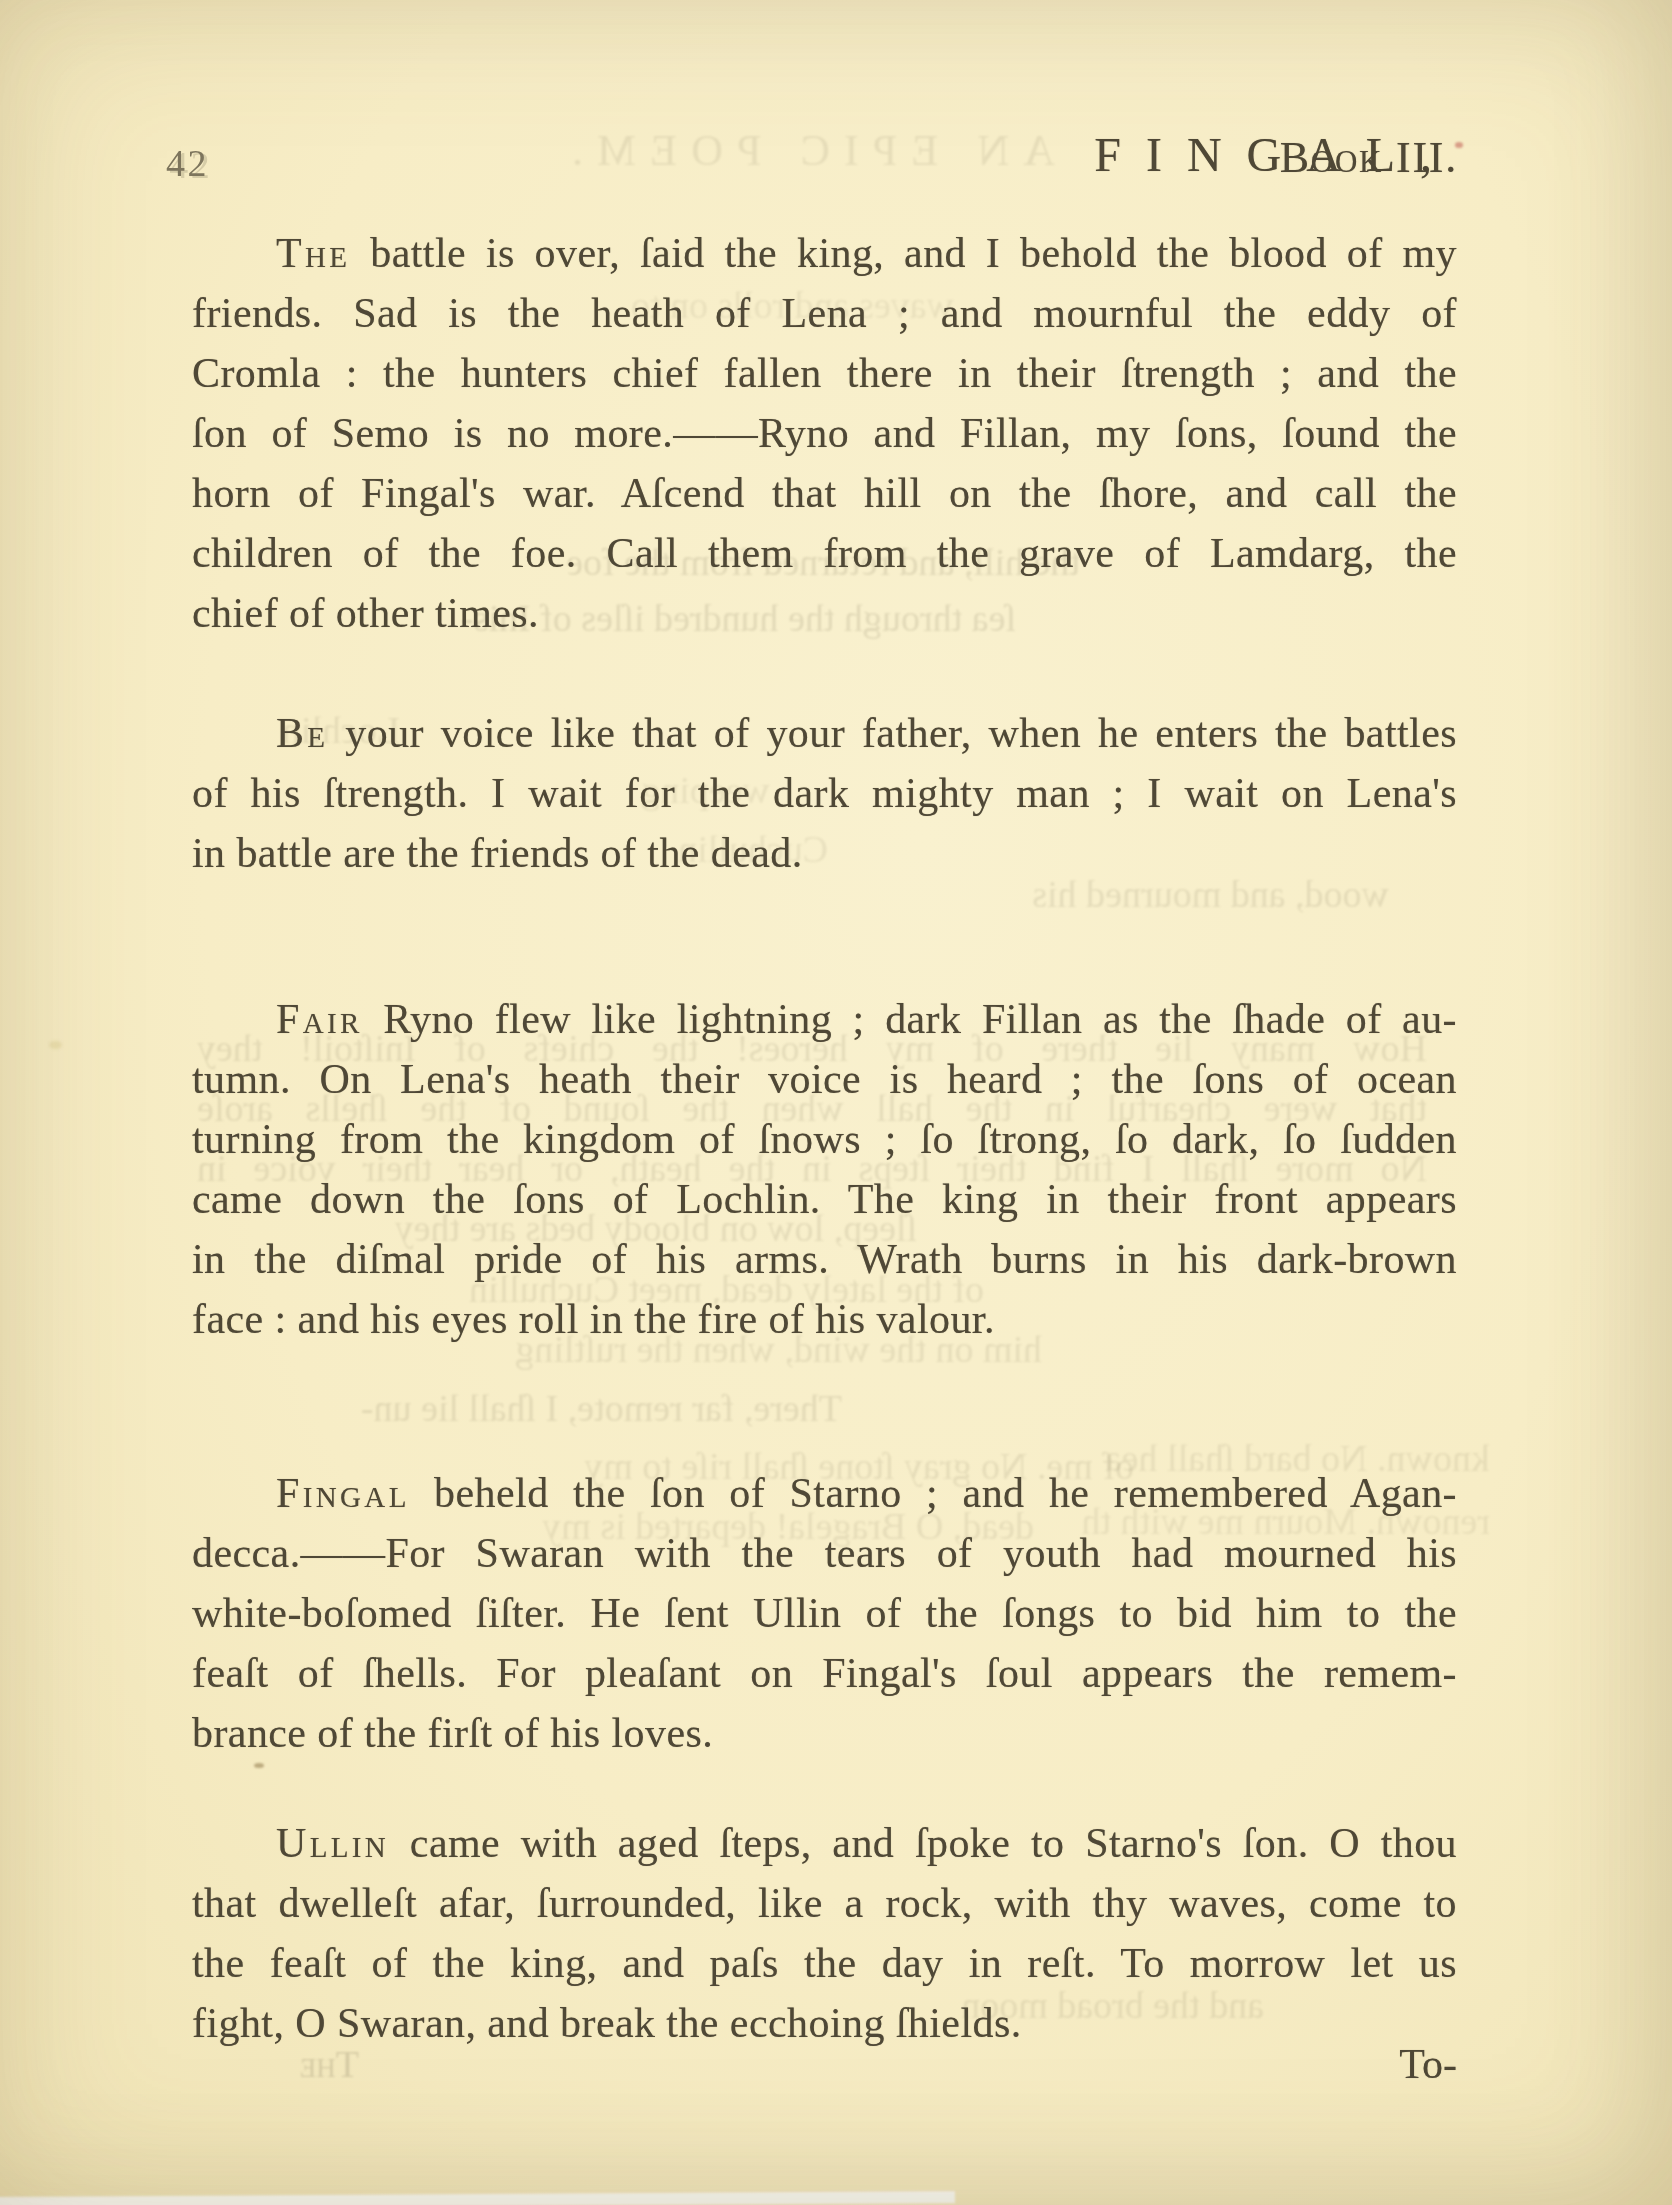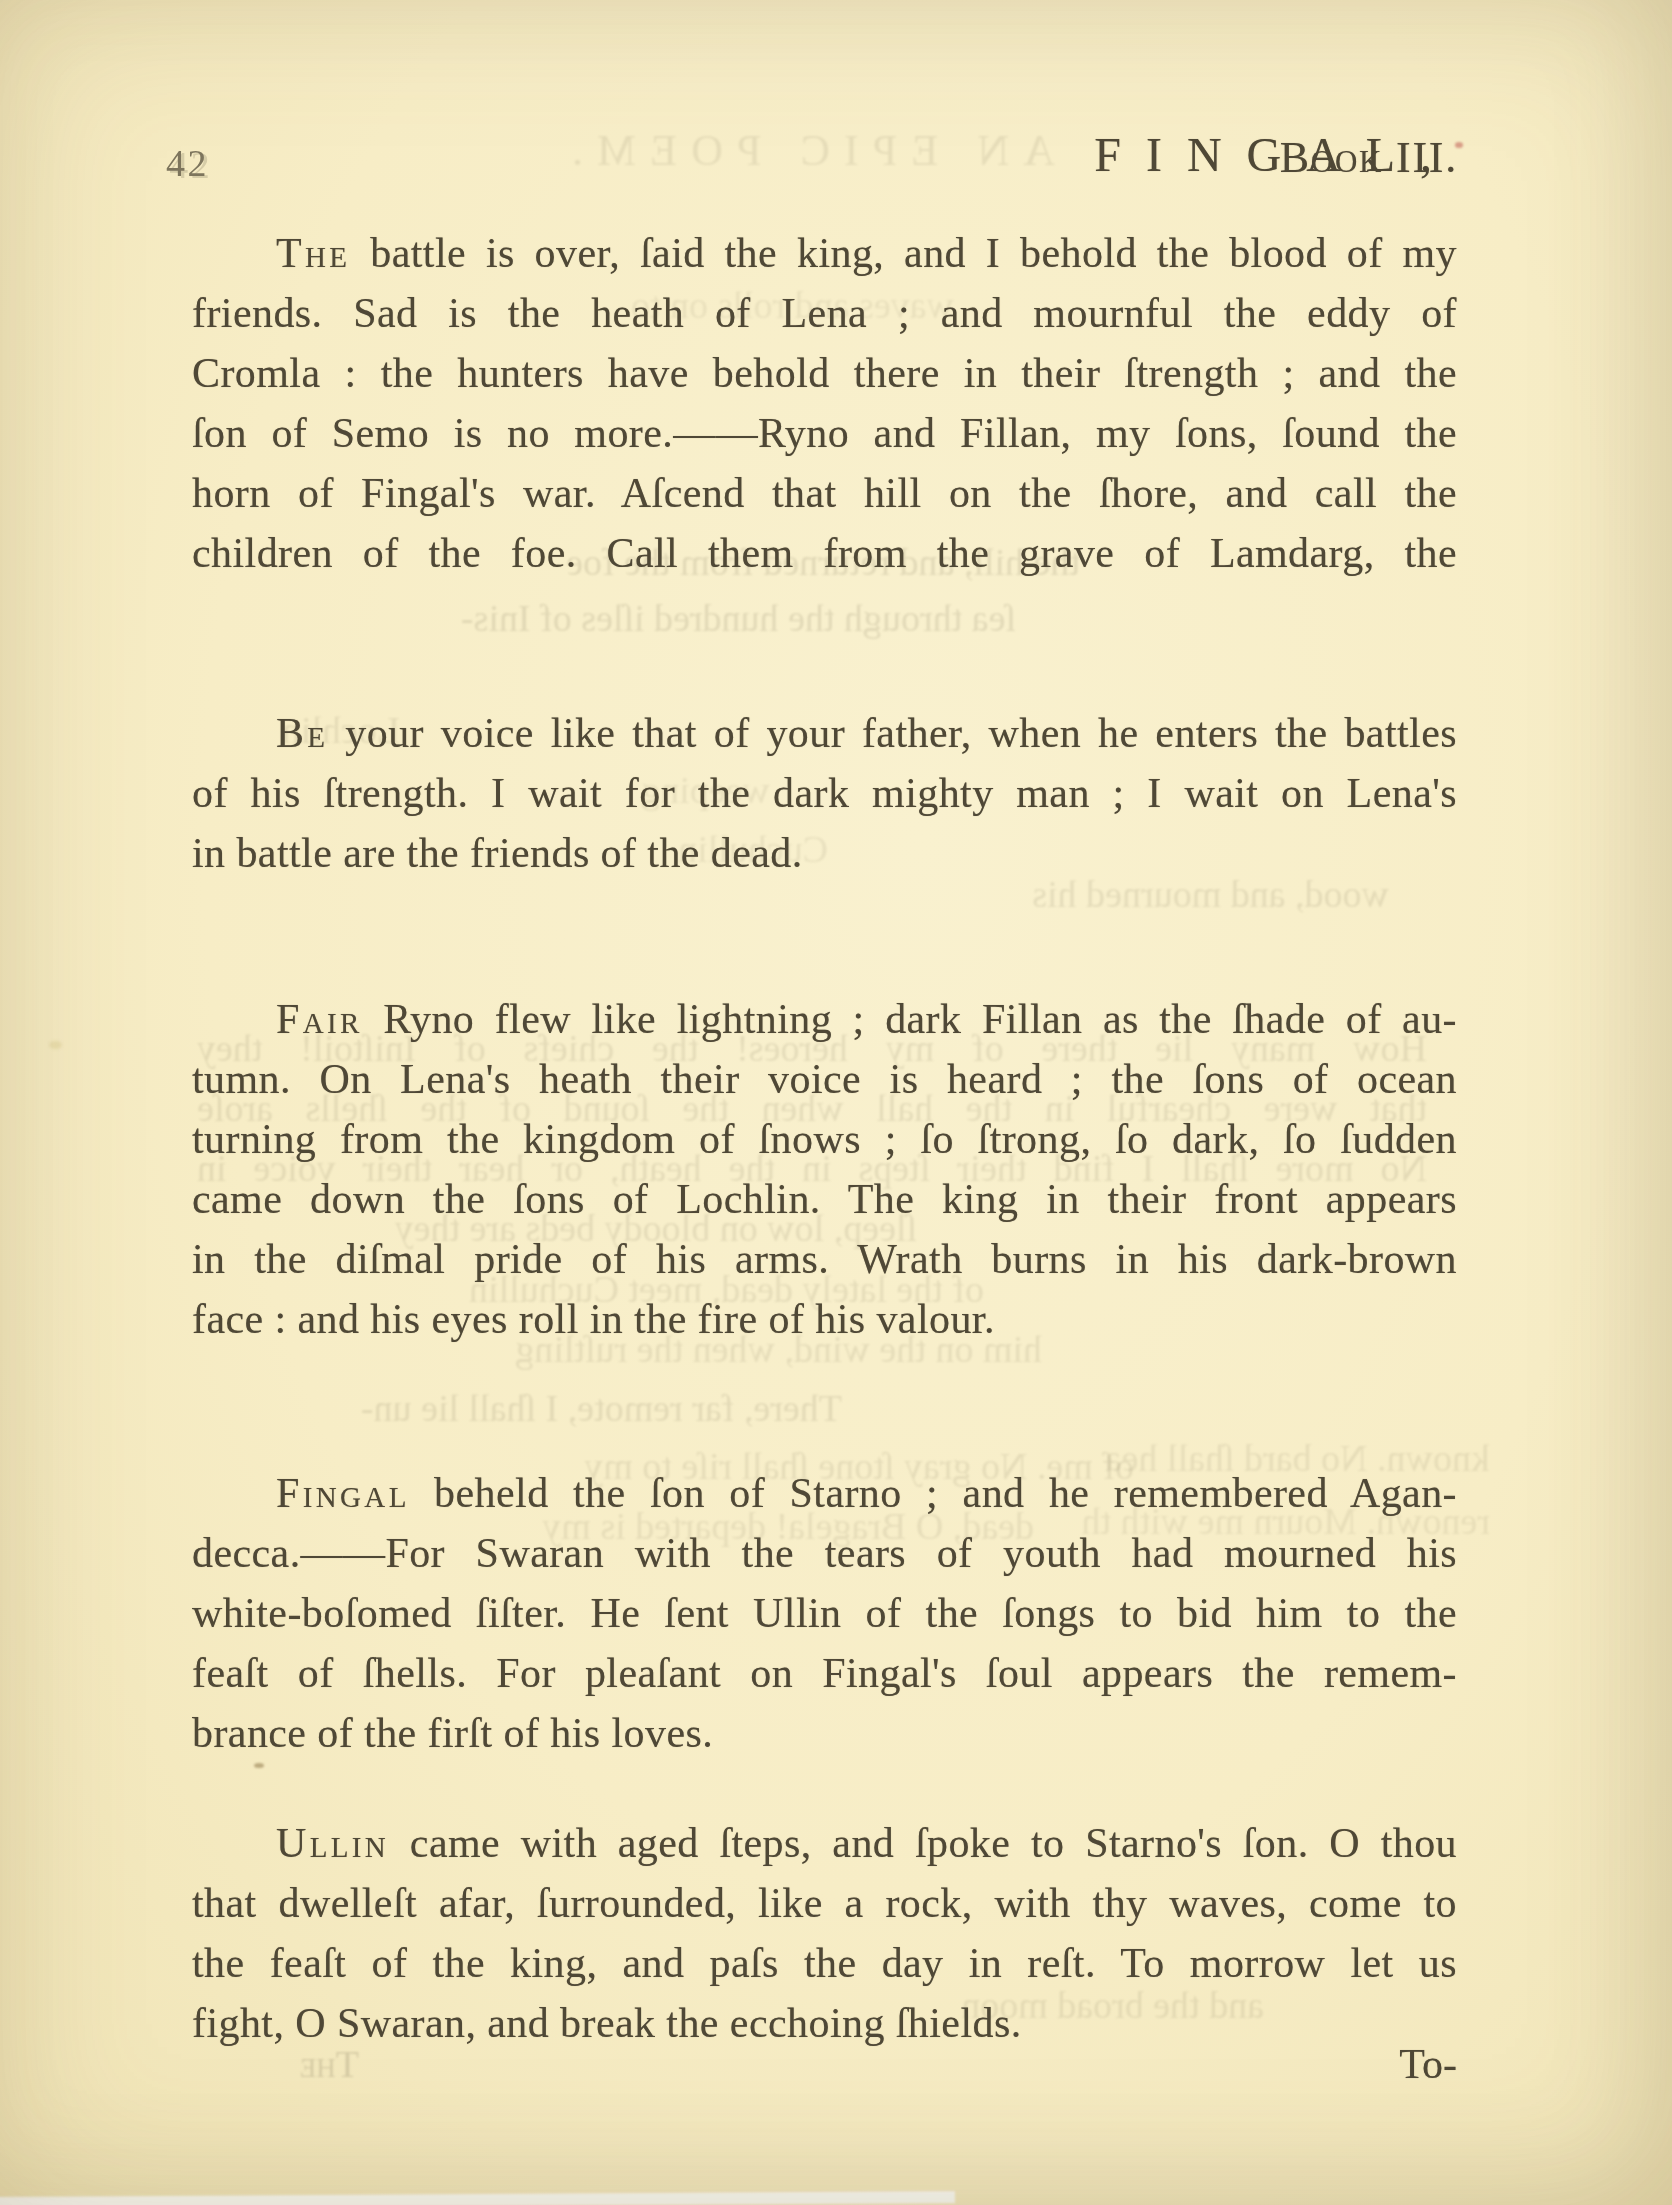--- a/index.html
+++ b/index.html
@@ -90,24 +90,25 @@
   <div class="ghost" style="top:1980px;left:862px;width:402px;opacity:.13;">and the broad moon</div>
   <div class="ghost gsc" style="top:2039px;left:233px;width:126px;opacity:.22;">The</div>
 
   <div class="pagenum">42</div>
   <div class="title">FINGAL,</div>
   <div class="book">Book III.</div>
 
   <div class="para" style="top:223px;">
     <div class="line first"><span class="lead">The</span><span> battle is over, ſaid the king, and I behold the blood of my</span></div>
     <div class="line">friends. Sad is the heath of Lena ; and mournful the eddy of</div>
-    <div class="line">Cromla : the hunters have behold there in their ſtrength ; and the</div>
+    <div class="line">Cromla : the hunters chief fallen there in their ſtrength ; and the</div>
     <div class="line">ſon of Semo is no more.——Ryno and Fillan, my ſons, ſound the</div>
     <div class="line">horn of Fingal's war. Aſcend that hill on the ſhore, and call the</div>
     <div class="line">children of the foe. Call them from the grave of Lamdarg, the</div>
+    <div class="line last">chief of other times.</div>
   </div>
 
   <div class="para" style="top:703px;">
     <div class="line first"><span class="lead">Be</span><span> your voice like that of your father, when he enters the battles</span></div>
     <div class="line">of his ſtrength. I wait for the dark mighty man ; I wait on Lena's</div>
     <div class="line last">in battle are the friends of the dead.</div>
   </div>
 
   <div class="para" style="top:989px;">
     <div class="line first"><span class="lead">Fair</span><span> Ryno flew like lightning ; dark Fillan as the ſhade of au-</span></div>

